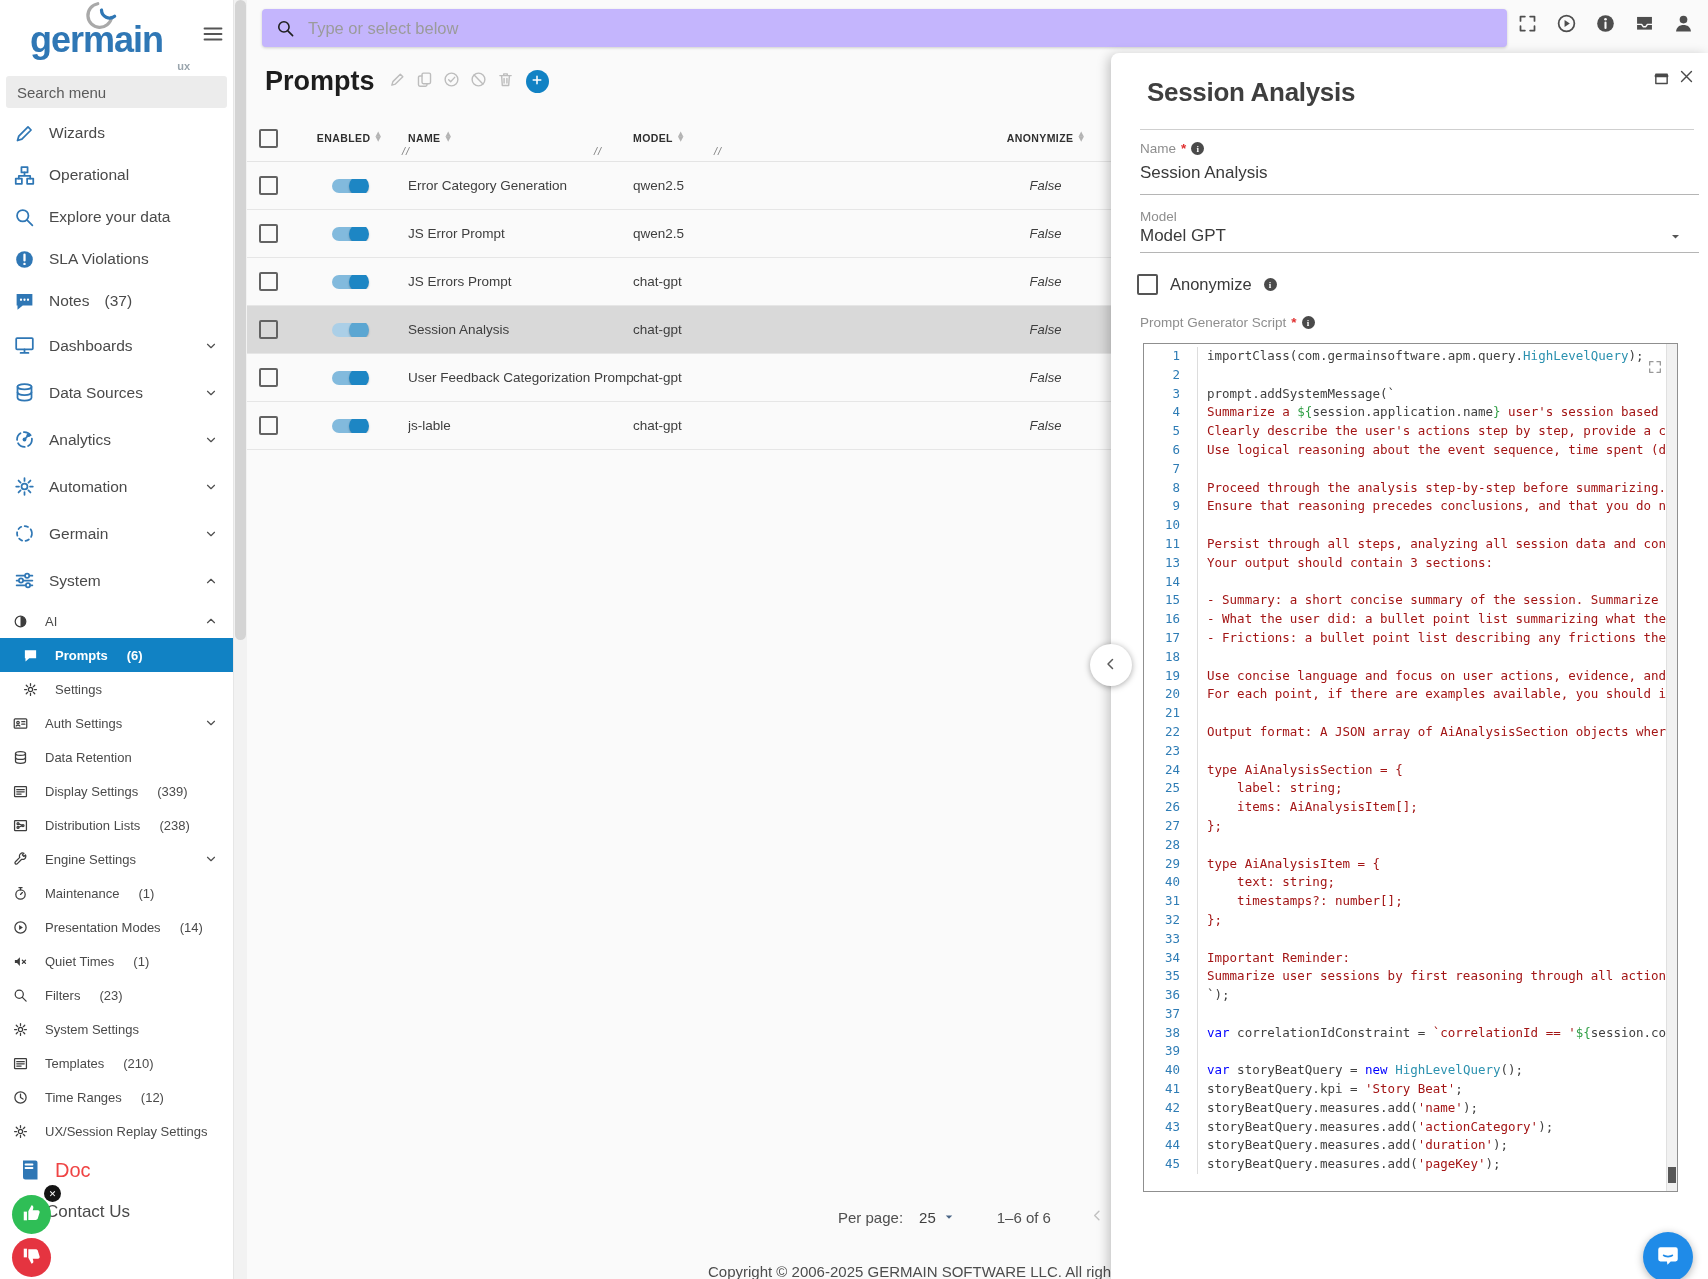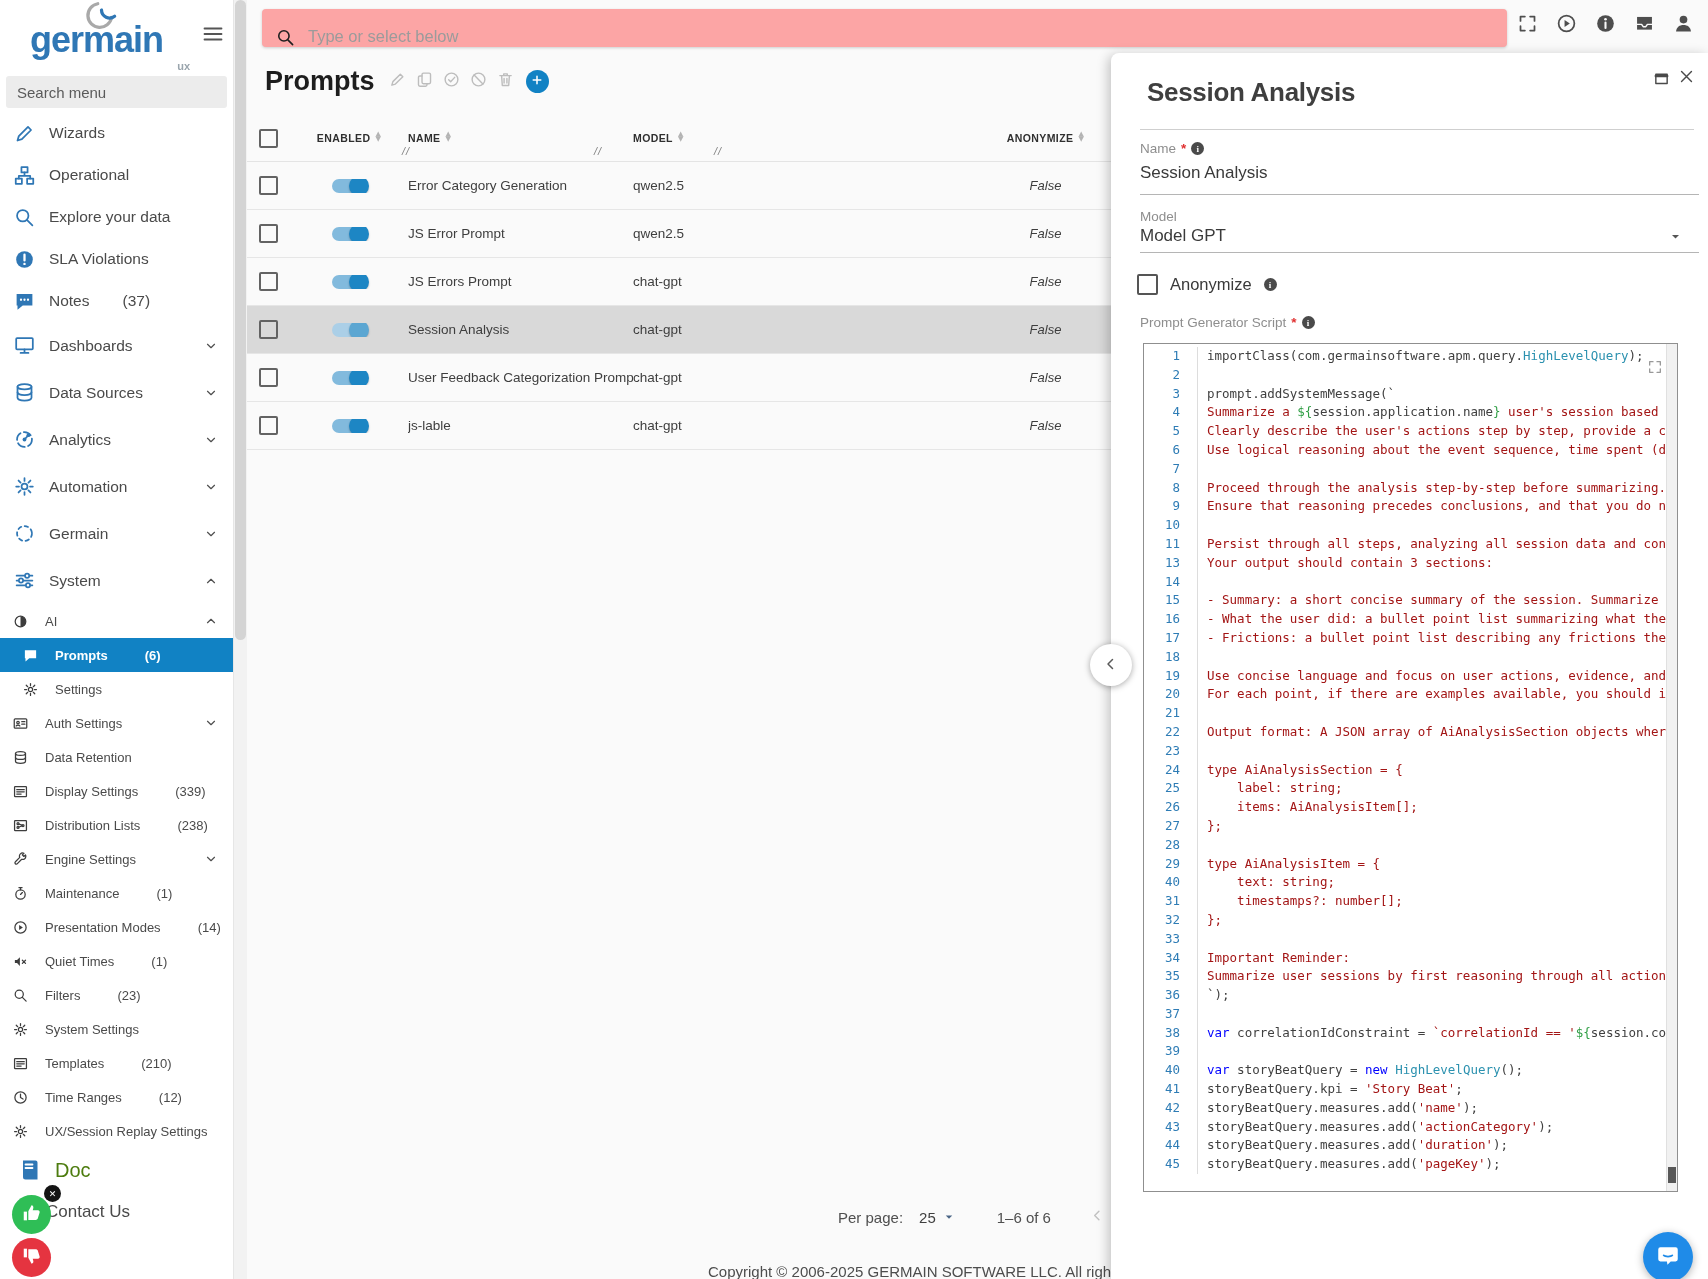--- a/index.html
+++ b/index.html
@@ -21,37 +21,37 @@
   .side-search::placeholder{color:#5a5a5a}
   #side-menu{position:absolute;left:0;top:112px;width:234px}
   .mi{position:relative;display:flex;align-items:center;cursor:pointer}
   .mi .lbl,.mi .count{white-space:nowrap}
   .mi.l0{height:47px;padding-left:13px;gap:13px;font-size:15.5px;color:#4a4a4a}
   .mi.l0.tight{height:42px}
   .mi.l0 .ic{width:23px;display:flex;justify-content:center;color:#2f77b5}
   .mi.l1{height:34px;padding-left:13px;gap:17px;font-size:13px;color:#4a4a4a}
   .mi.l2{height:34px;padding-left:23px;gap:17px;font-size:13px;color:#4a4a4a}
   .mi.l1 .ic,.mi.l2 .ic{width:15px;display:flex;justify-content:center;color:#3d3d3d}
-  .mi .count{margin-left:20px}
+  .mi .count{margin-left:2px}
   .mi .chev{position:absolute;right:16px;display:flex;color:#4f4f4f}
   .mi.selected{background:#1182c4;color:#fff;font-weight:700}
   .mi.selected .ic{color:#fff}
-  .mi.doc{height:44px;padding-left:15px;gap:13px;font-size:20px;color:#4d7c0f}
+  .mi.doc{height:44px;padding-left:15px;gap:13px;font-size:20px;color:#ef4444}
   .mi.doc .ic{width:27px;color:#2f77b5}
   .mi.contact{height:40px;padding-left:46px;font-size:17px;color:#4a4a4a}
   .fb{position:absolute;border-radius:50%;border:none;display:flex;align-items:center;justify-content:center;z-index:8;padding:0}
   .fb.up{left:12px;top:1195px;width:39px;height:39px;background:#2fbe56}
   .fb.down{left:12px;top:1238px;width:39px;height:39px;background:#e53440}
   .fb-x{position:absolute;left:44px;top:1185px;width:17px;height:17px;border-radius:50%;background:#141414;color:#fff;
         z-index:9;display:flex;align-items:center;justify-content:center;border:none;padding:0}
   .fb-x::before{content:"\2715";font-size:9px;font-family:"DejaVu Sans",sans-serif}
 
   
-  .topsearch{position:absolute;left:262px;top:9px;width:1245px;height:38px;background:#fca5a5;border-radius:4px;
-             box-shadow:0 1px 3px rgba(0,0,0,.18);display:flex;align-items:flex-end;padding:0 14px;gap:11px;z-index:2;box-sizing:border-box}
+  .topsearch{position:absolute;left:262px;top:9px;width:1245px;height:38px;background:#c4b5fd;border-radius:4px;
+             box-shadow:0 1px 3px rgba(0,0,0,.18);display:flex;align-items:center;padding:0 14px;gap:11px;z-index:2;box-sizing:border-box}
   .topsearch .sic{display:flex;color:#1f1f1f}
   .topsearch input{flex:1;border:none;outline:none;background:transparent;font-size:16.5px;color:#444;font-family:inherit}
   .topsearch input::placeholder{color:#9b9b9b}
   .top-icons{position:absolute;left:1516px;top:14px;display:flex;gap:17px;z-index:2;color:#4e4e4e}
   .tib{width:22px;height:22px;display:flex;align-items:center;justify-content:center;background:none;border:none;color:inherit;padding:0}
 
   
   .page-head{position:absolute;left:265px;top:62px;height:38px;display:flex;align-items:center;z-index:1}
   .page-head h1{margin:0;font-size:27px;font-weight:600;color:#1d1d1d}
   .toolbar{display:flex;align-items:center;gap:5px;margin-left:12px}

